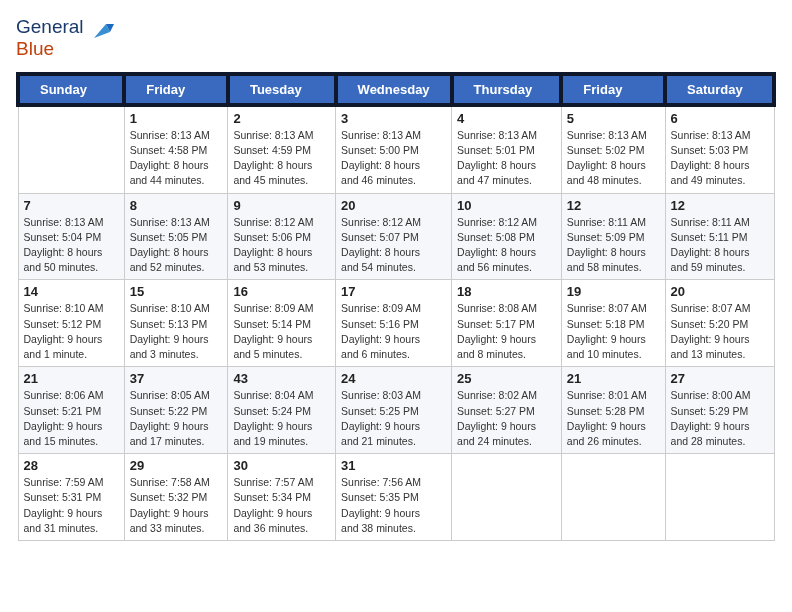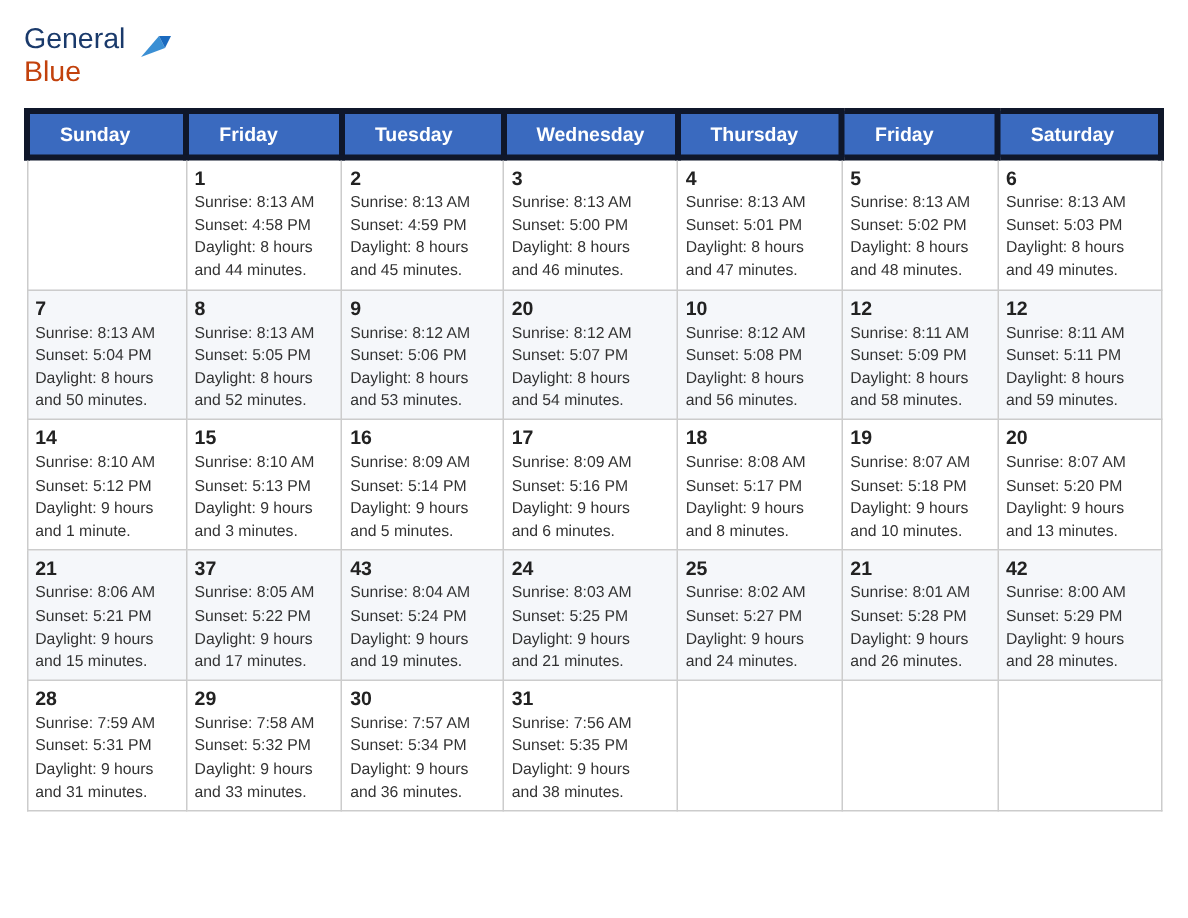--- a/index.html
+++ b/index.html
@@ -215,21 +215,21 @@
         </td>
         <td>
           <span class="day-number">25</span>
           <div class="day-info">Sunrise: 8:02 AM<br>Sunset: 5:27 PM<br>Daylight: 9 hours<br>and 24 minutes.</div>
         </td>
         <td>
           <span class="day-number">21</span>
           <div class="day-info">Sunrise: 8:01 AM<br>Sunset: 5:28 PM<br>Daylight: 9 hours<br>and 26 minutes.</div>
         </td>
         <td>
-          <span class="day-number">42</span>
+          <span class="day-number">27</span>
           <div class="day-info">Sunrise: 8:00 AM<br>Sunset: 5:29 PM<br>Daylight: 9 hours<br>and 28 minutes.</div>
         </td>
       </tr>
       <tr>
         <td>
           <span class="day-number">28</span>
           <div class="day-info">Sunrise: 7:59 AM<br>Sunset: 5:31 PM<br>Daylight: 9 hours<br>and 31 minutes.</div>
         </td>
         <td>
           <span class="day-number">29</span>

